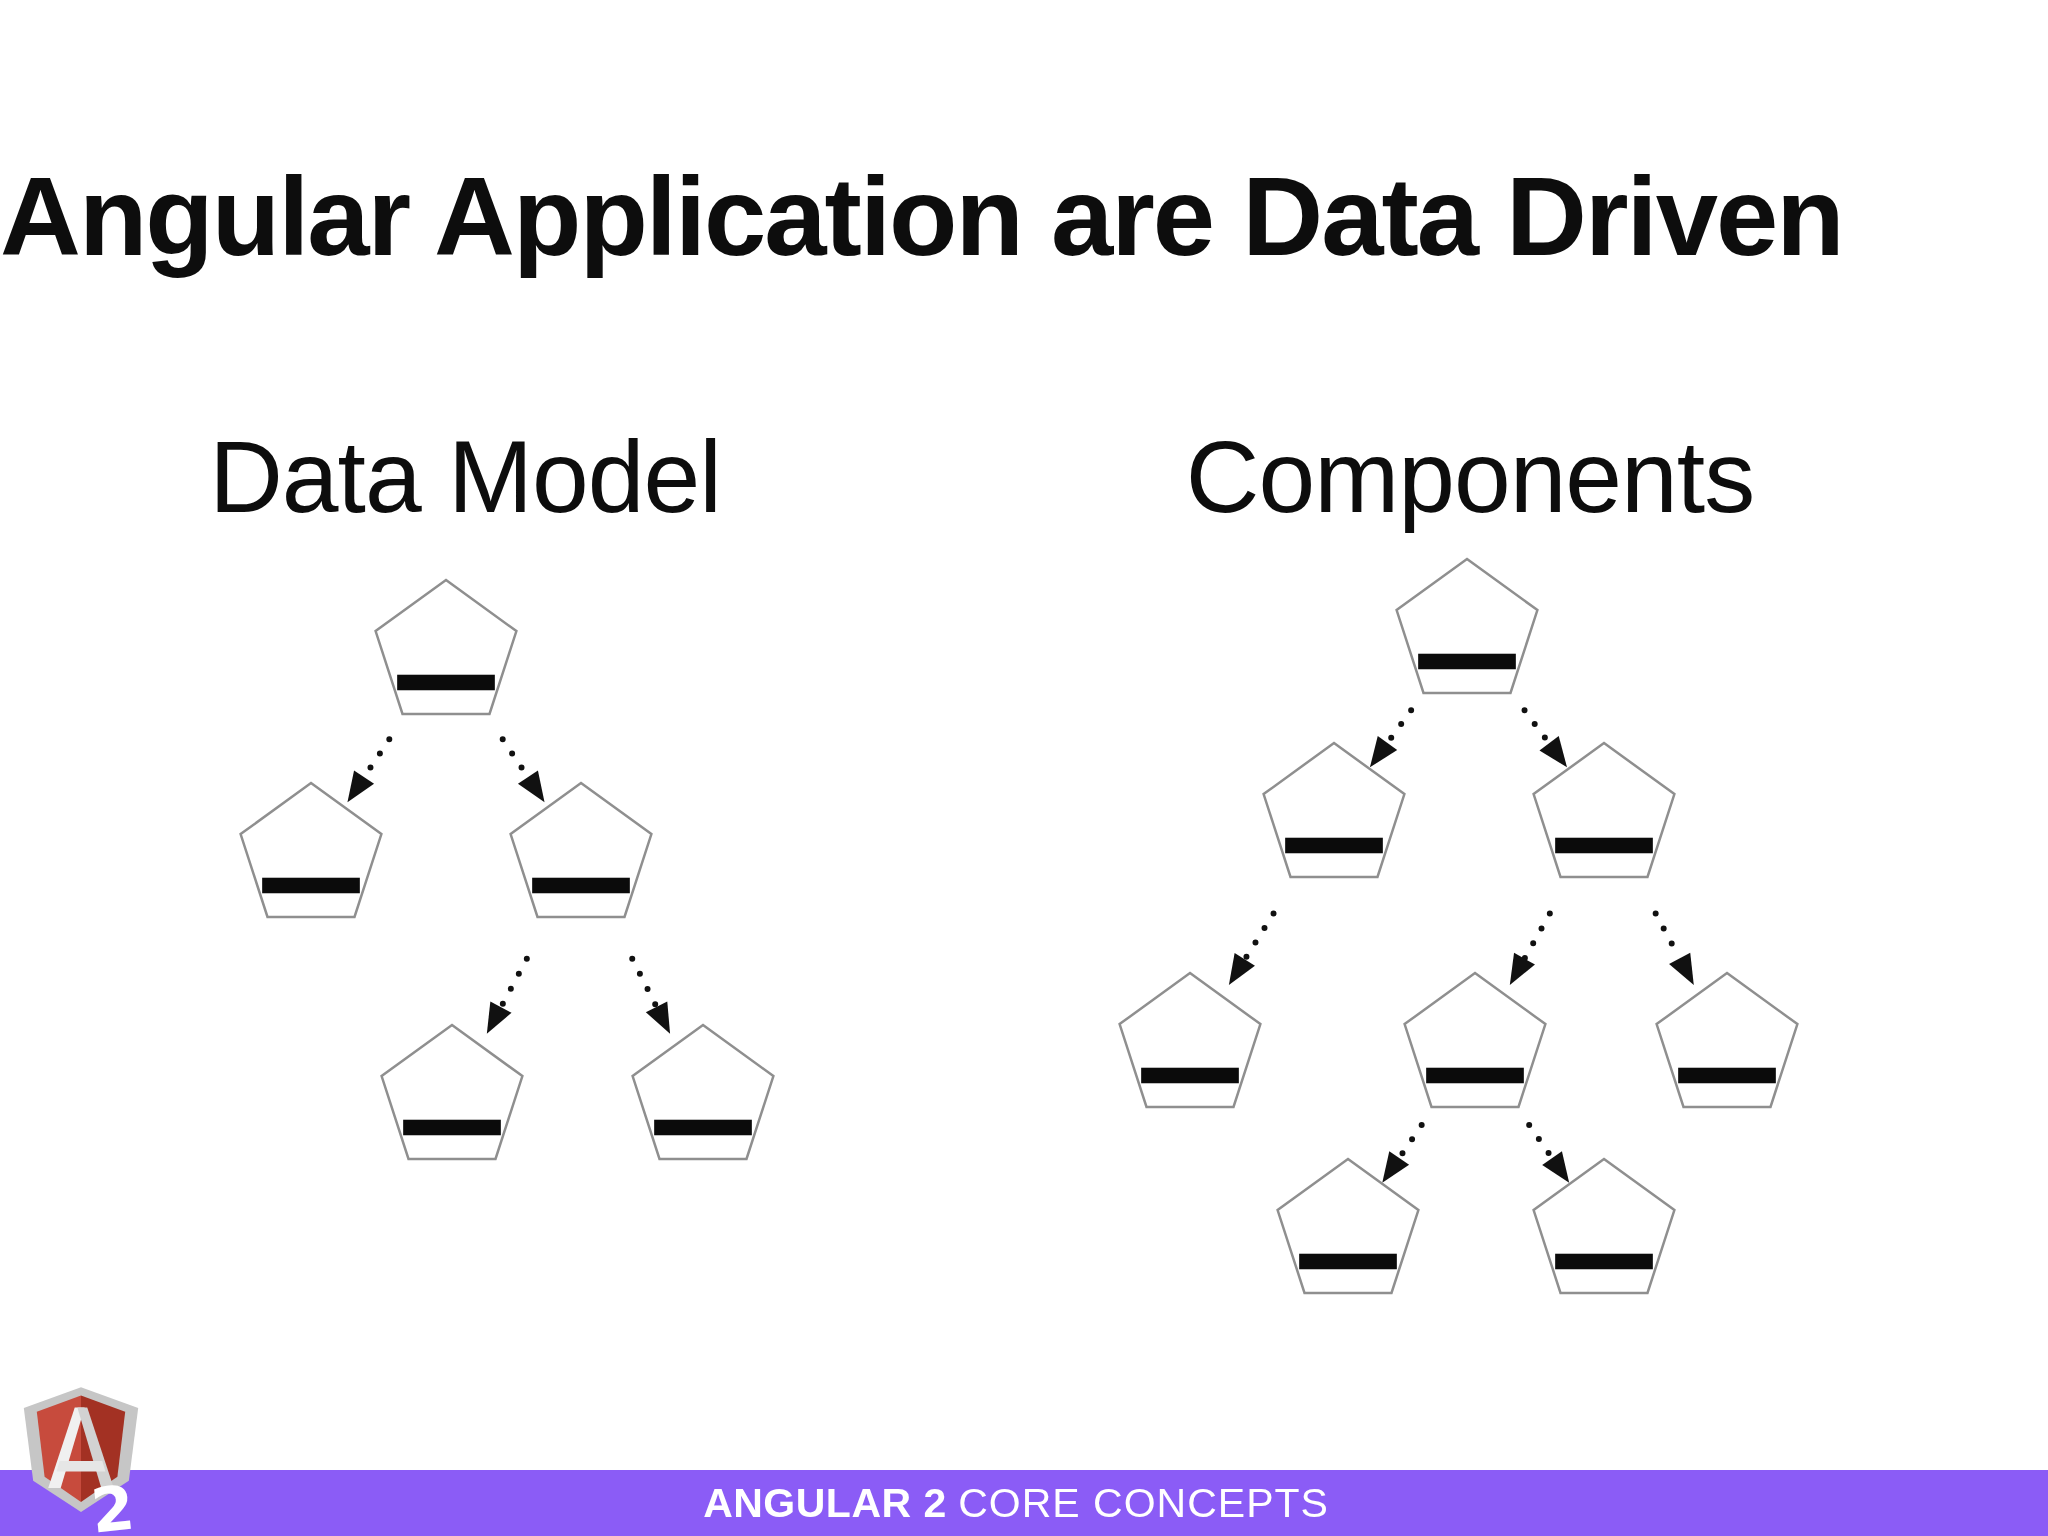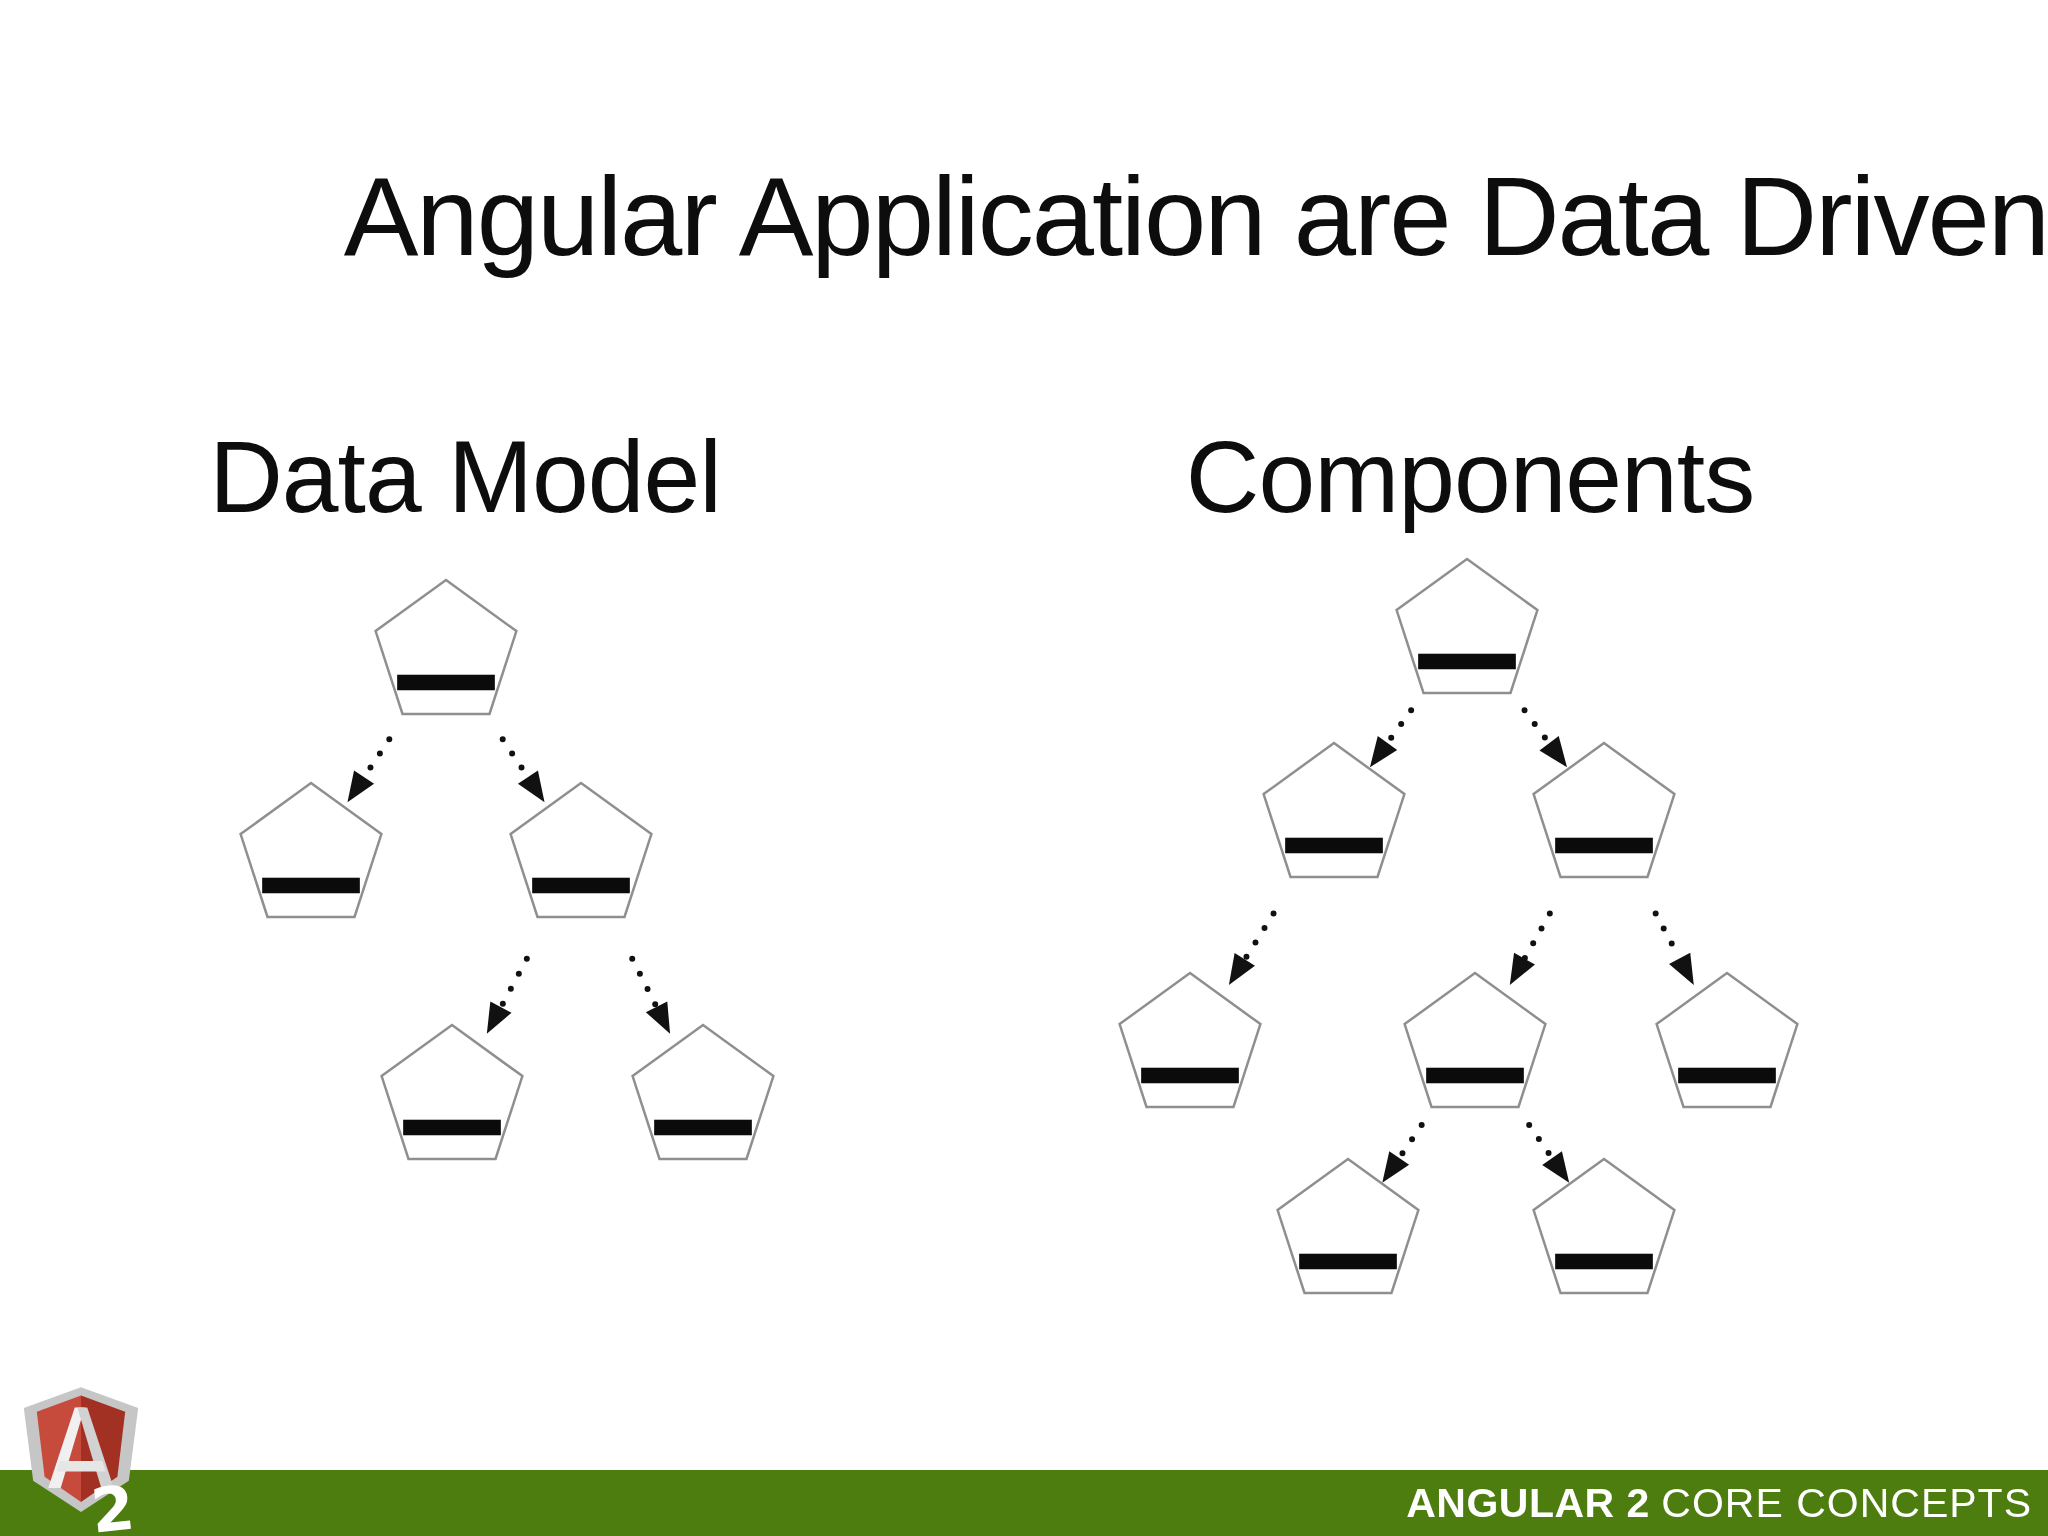--- a/index.html
+++ b/index.html
@@ -5,22 +5,22 @@
   html,body{margin:0;padding:0;background:#ffffff;}
   .slide{
     position:relative;
     width:2048px;height:1536px;
     overflow:hidden;
     background:#ffffff;
     font-family:"Liberation Sans","DejaVu Sans",sans-serif;
   }
   .title{
     position:absolute;top:158px;left:0;width:100%;
-    text-align:right;
-    font-size:112px;font-weight:400;letter-spacing:-2px;
+    text-align:left;
+    font-size:112px;font-weight:700;letter-spacing:-2px;
     color:#0d0d0d;margin:0;line-height:1.05;
     white-space:nowrap;
   }
   .subhead{
     position:absolute;top:424px;margin:0;
     font-size:102px;font-weight:400;letter-spacing:-1px;
     color:#0d0d0d;text-align:center;line-height:1.05;
     white-space:nowrap;
   }
   .subhead.left{left:140px;width:650px;}
@@ -137,21 +137,21 @@
       </clipPath>
       <polygon points="1348.0,1159.0 1418.4,1210.1 1391.5,1292.9 1304.5,1292.9 1277.6,1210.1" fill="#ffffff" stroke="#8f8f8f" stroke-width="2.5"></polygon>
       <rect x="1299.16" y="1253.72" width="97.68" height="15.54" fill="#0b0b0b" clip-path="url(#clip1-6)"></rect>
       <clipPath id="clip1-7">
         <polygon points="1604.0,1159.0 1674.4,1210.1 1647.5,1292.9 1560.5,1292.9 1533.6,1210.1"></polygon>
       </clipPath>
       <polygon points="1604.0,1159.0 1674.4,1210.1 1647.5,1292.9 1560.5,1292.9 1533.6,1210.1" fill="#ffffff" stroke="#8f8f8f" stroke-width="2.5"></polygon>
       <rect x="1555.16" y="1253.72" width="97.68" height="15.54" fill="#0b0b0b" clip-path="url(#clip1-7)"></rect>
     </svg>
 
-  <div class="footer-bar" style="background: #4d7c0f;">
+  <div class="footer-bar" style="background: #8b5cf6; text-align: center;">
     <span class="brand">
       <span class="brand-bold">ANGULAR 2</span>
       <span class="brand-light">CORE CONCEPTS</span>
     </span>
   </div>
 
   <svg class="logo-svg" viewBox="0 0 250 292" xmlns="http://www.w3.org/2000/svg">
     <polygon points="125,6 235,46 217,186 125,246 33,186 15,46" fill="#c6c6c6"></polygon>
     <polygon points="125,22 40,53 55,178 125,227" fill="#c74b3d"></polygon>
     <polygon points="125,22 210,53 195,178 125,227" fill="#a33123"></polygon>

